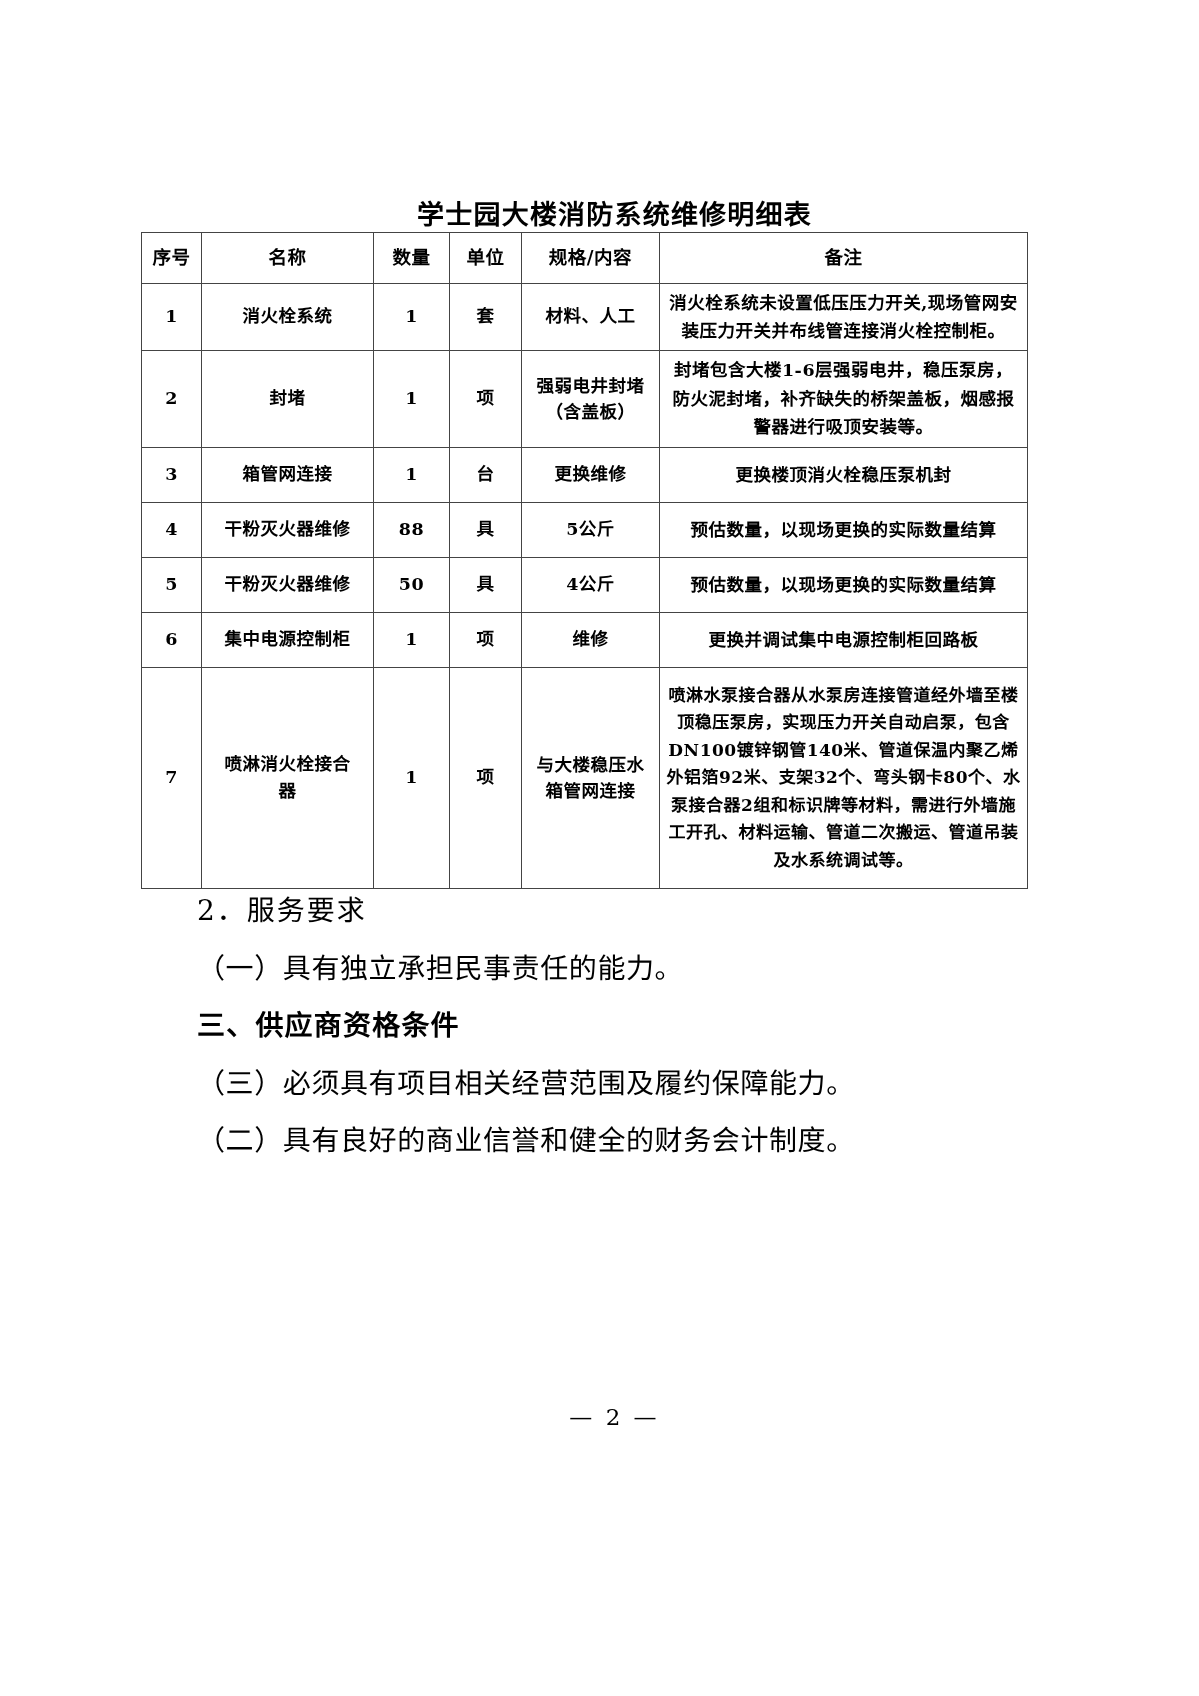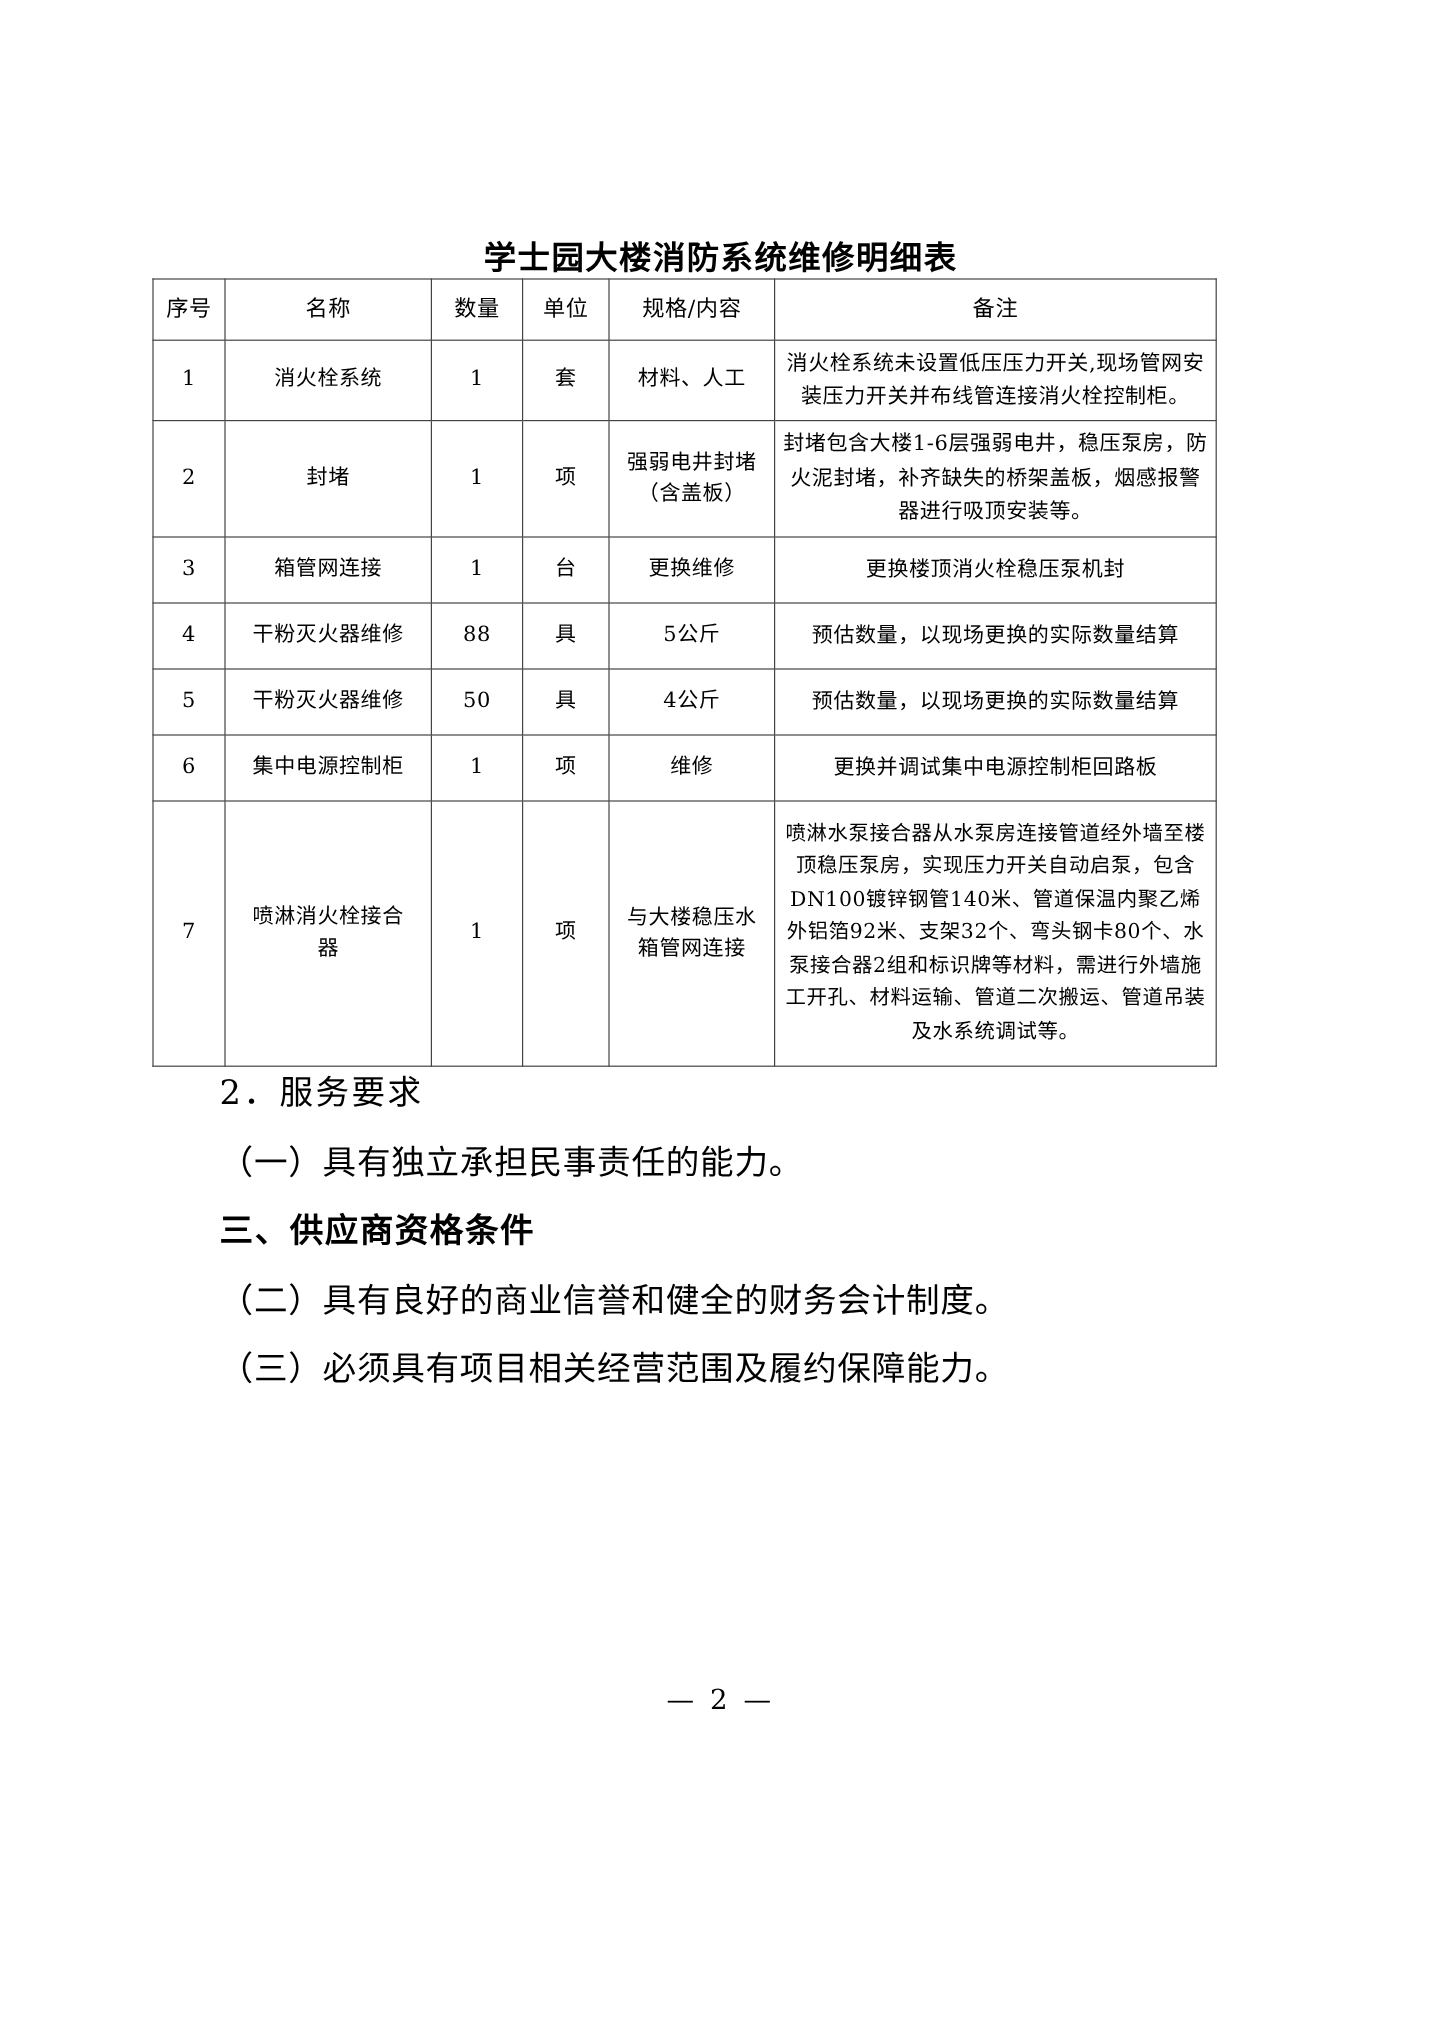--- a/index.html
+++ b/index.html
@@ -12,21 +12,21 @@
     width: 1199px;
     height: 1696px;
     position: relative;
     font-family: "DejaVu Serif", "Liberation Serif", serif;
     color: #000000;
     overflow: hidden;
   }
 
   .page {
     position: absolute;
-    left: 1px;
+    left: 15px;
     top: 0;
     width: 1034px;
     height: 1696px;
     box-sizing: border-box;
     padding: 0;
   }
 
   
   .doc-title {
     position: absolute;
@@ -53,21 +53,21 @@
     table-layout: fixed;
     font-size: 17.5px;
     line-height: 1.55;
   }
   table.detail th,
   table.detail td {
     border: 1.3px solid #444;
     padding: 4px 5px;
     vertical-align: middle;
     text-align: center;
-    font-weight: normal;
+    font-weight: bold;
     letter-spacing: 0.5px;
   }
   table.detail thead th {
     height: 42px;
     font-size: 18.5px;
   }
   col.c-idx    { width: 60px; }
   col.c-name   { width: 172px; }
   col.c-qty    { width: 76px; }
   col.c-unit   { width: 72px; }
@@ -234,19 +234,19 @@
           <td class="remark tall">喷淋水泵接合器从水泵房连接管道经外墙至楼顶稳压泵房，实现压力开关自动启泵，包含DN100镀锌钢管140米、管道保温内聚乙烯外铝箔92米、支架32个、弯头钢卡80个、水泵接合器2组和标识牌等材料，需进行外墙施工开孔、材料运输、管道二次搬运、管道吊装及水系统调试等。</td>
         </tr>
       </tbody>
     </table>
   </div>
 
   <div class="body-block">
     <p class="para heading-num">2．服务要求</p>
     <p class="para">（一）具有独立承担民事责任的能力。</p>
     <p class="para heading-bold">三、供应商资格条件</p>
+    <p class="para">（三）必须具有项目相关经营范围及履约保障能力。</p>
     <p class="para">（二）具有良好的商业信誉和健全的财务会计制度。</p>
-    <p class="para">（三）必须具有项目相关经营范围及履约保障能力。</p>
   </div>
 
   <div class="page-number">— 2 —</div>
 
 </div>
 
 </body></html>

